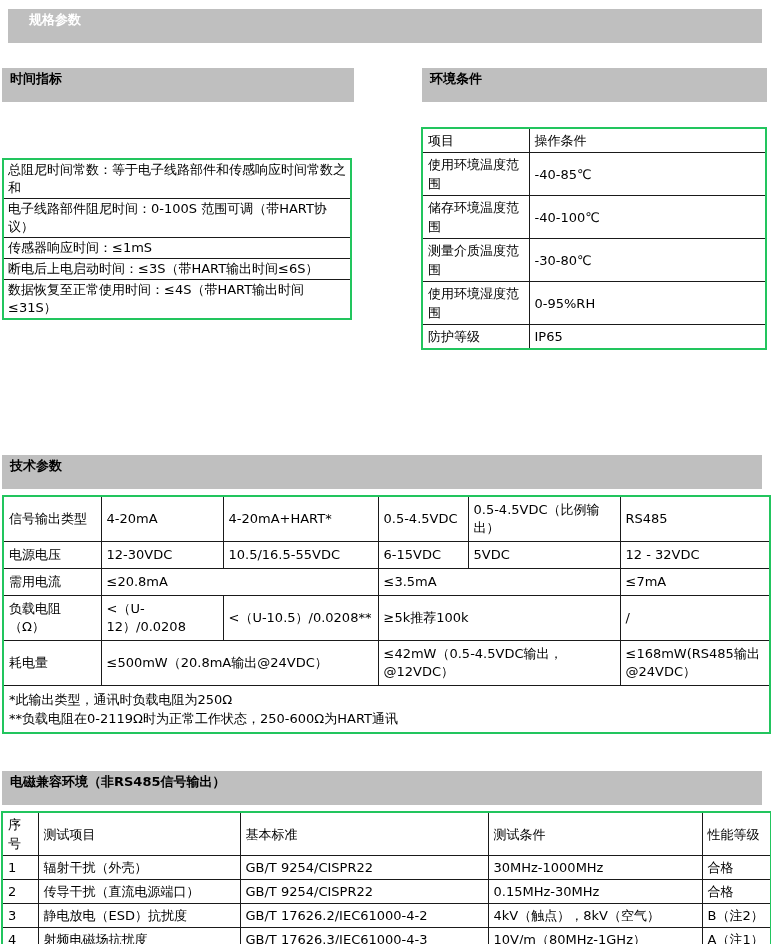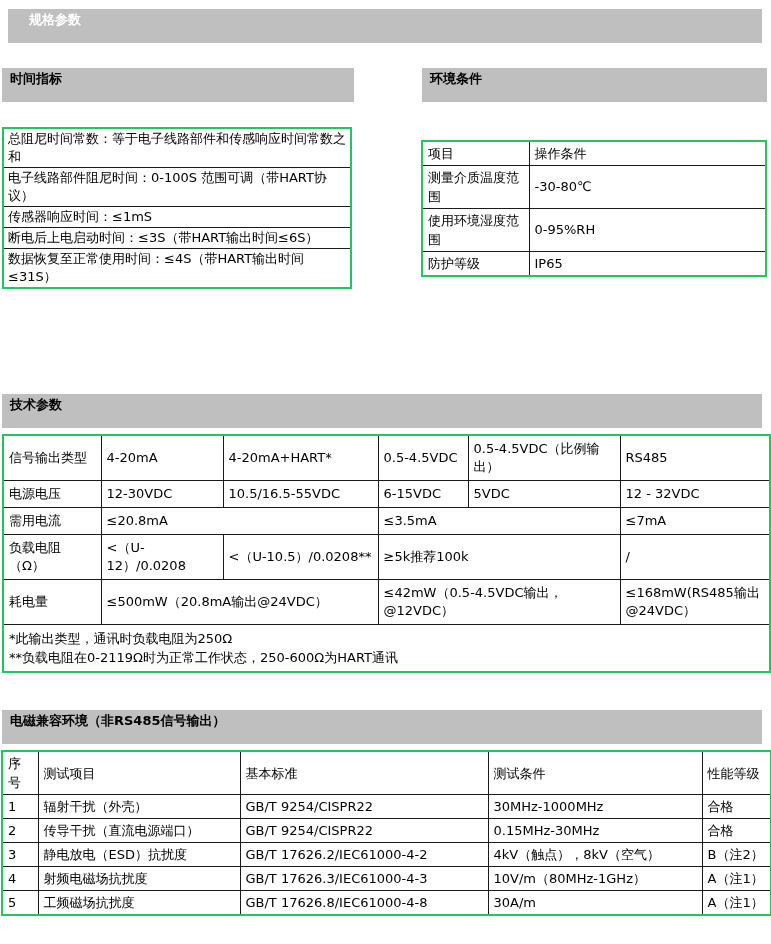--- a/index.html
+++ b/index.html
@@ -81,20 +81,28 @@
 
     <table class="env-table boxed env-offset">
       <colgroup>
           <col style="width:107px">
           <col style="width:237px">
         </colgroup>
       <tbody>
         <tr>
           <td>项目</td>
           <td>操作条件</td>
+        </tr>
+        <tr>
+          <td>使用环境温度范围</td>
+          <td>-40-85℃</td>
+        </tr>
+        <tr>
+          <td>储存环境温度范围</td>
+          <td>-40-100℃</td>
         </tr>
         <tr>
           <td>测量介质温度范围</td>
           <td>-30-80℃</td>
         </tr>
         <tr>
           <td>使用环境湿度范围</td>
           <td>0-95%RH</td>
         </tr>
         <tr>

